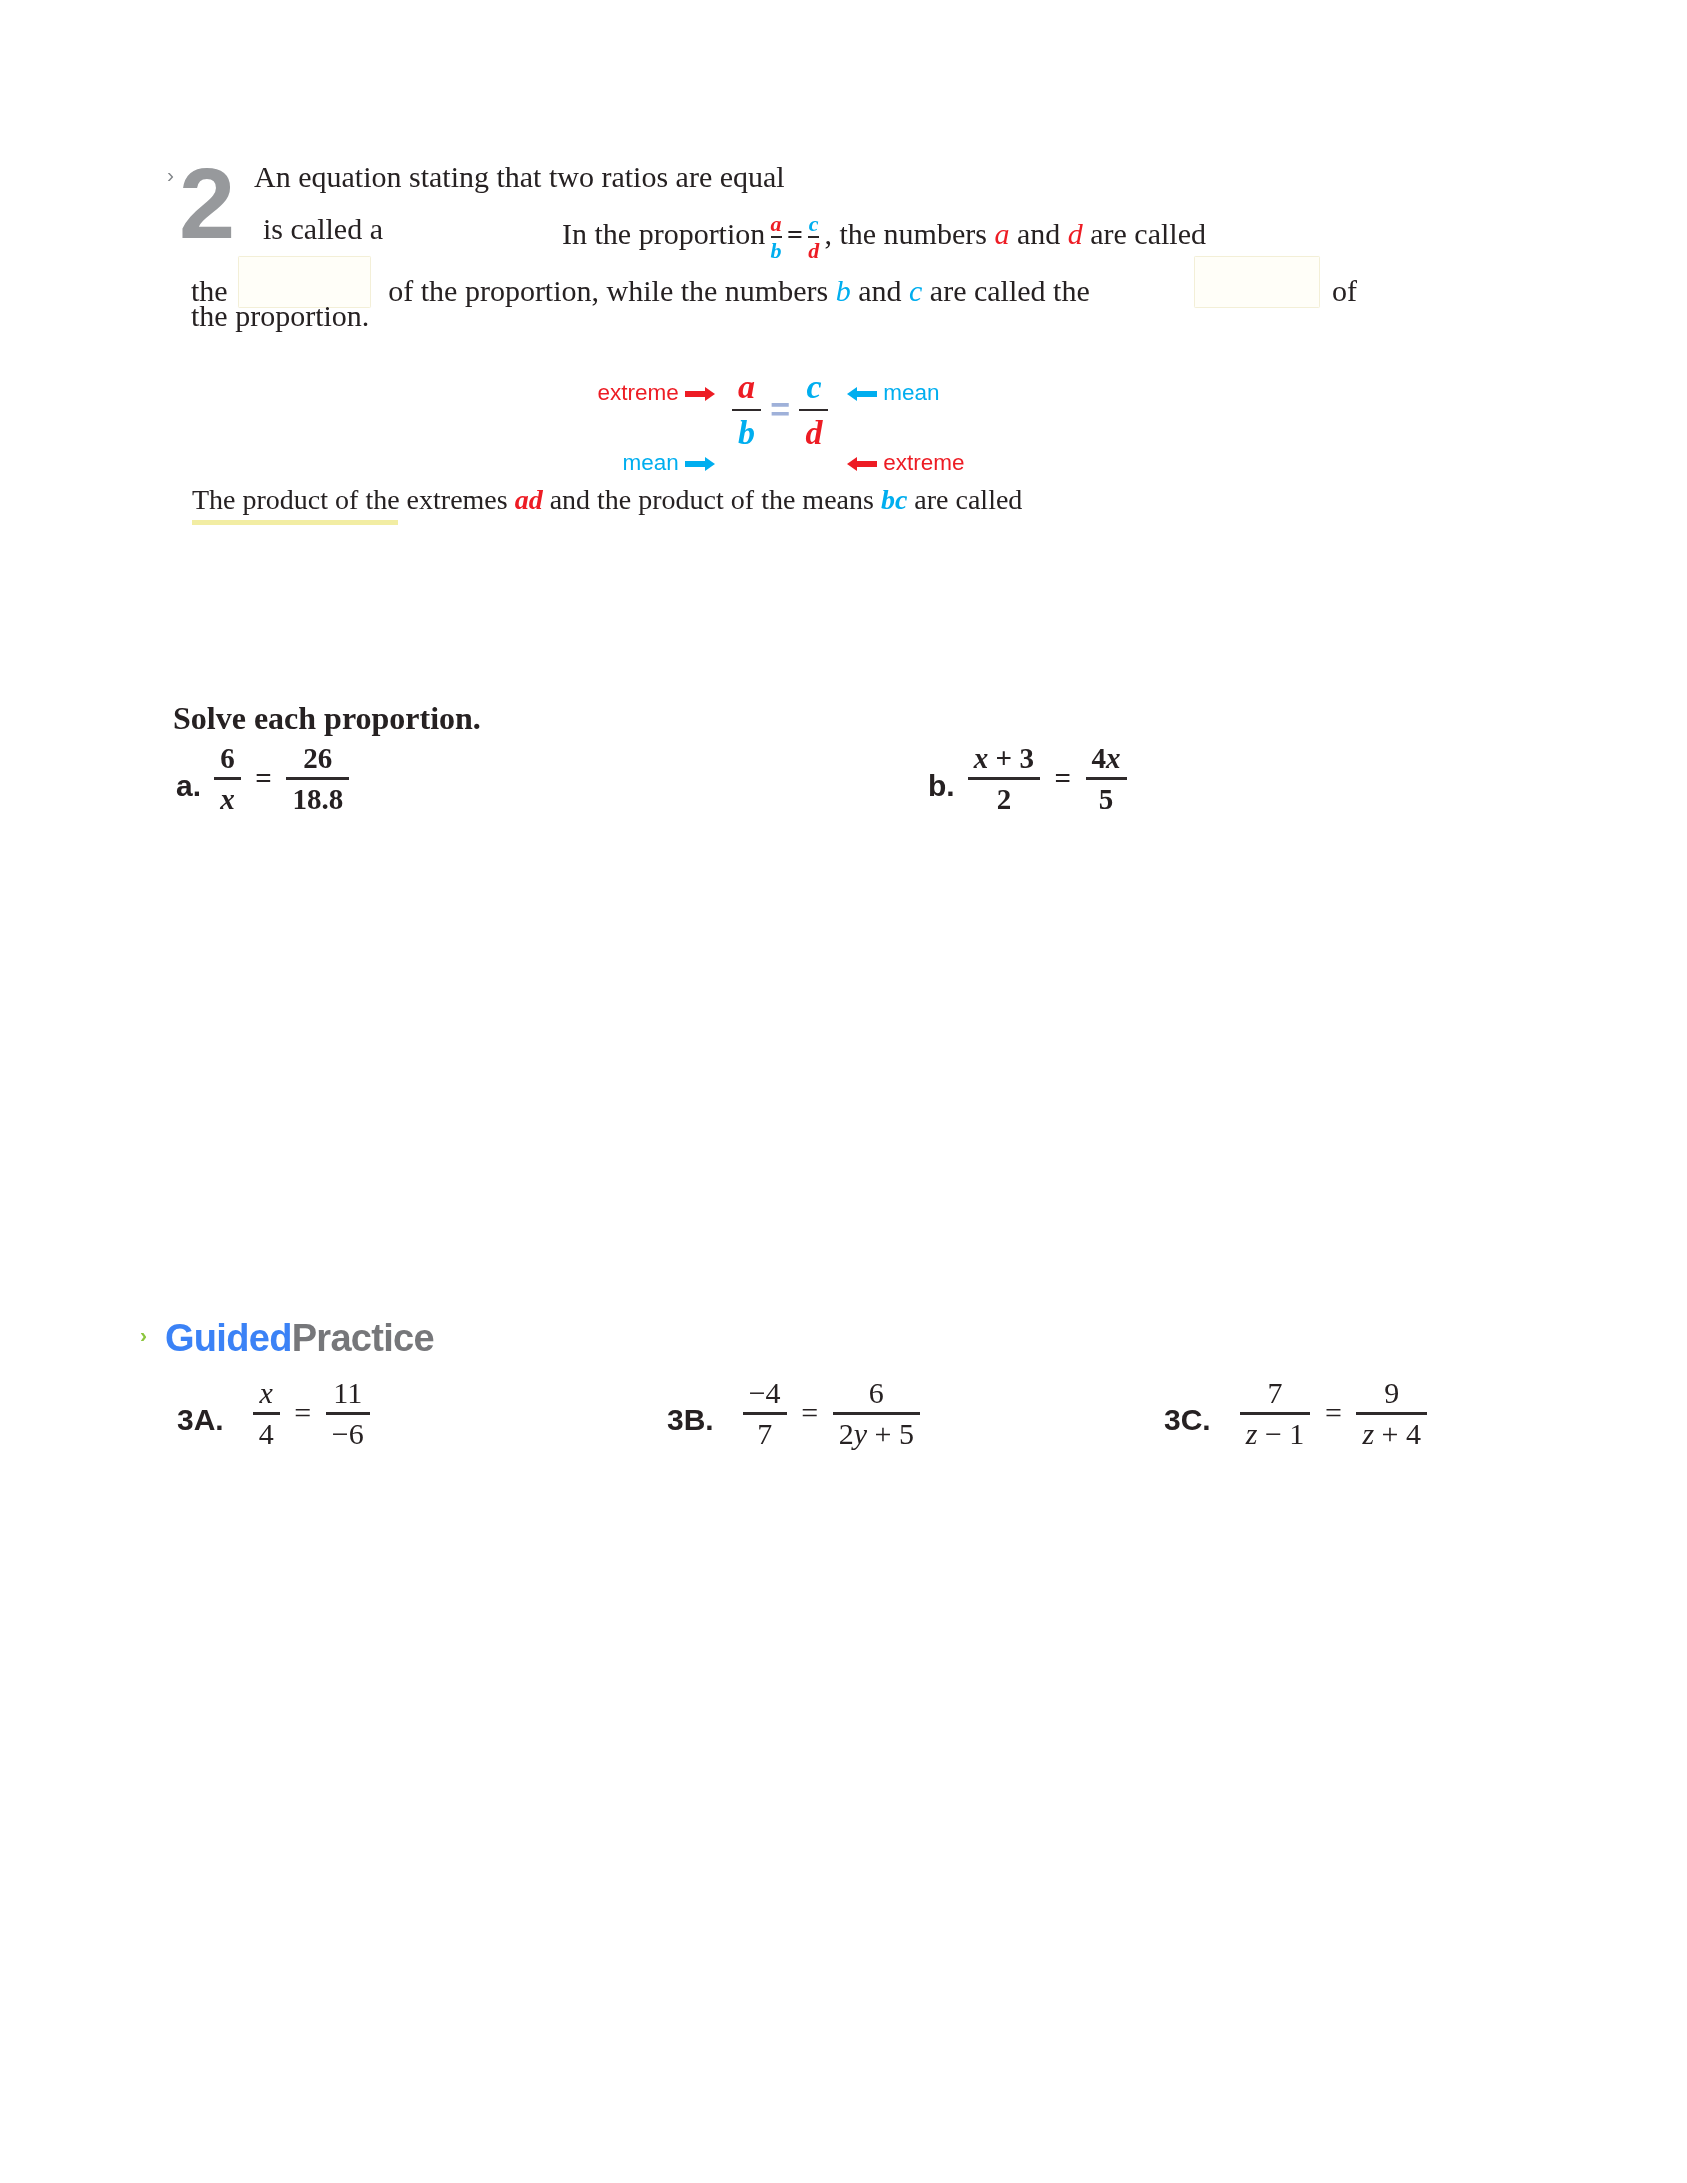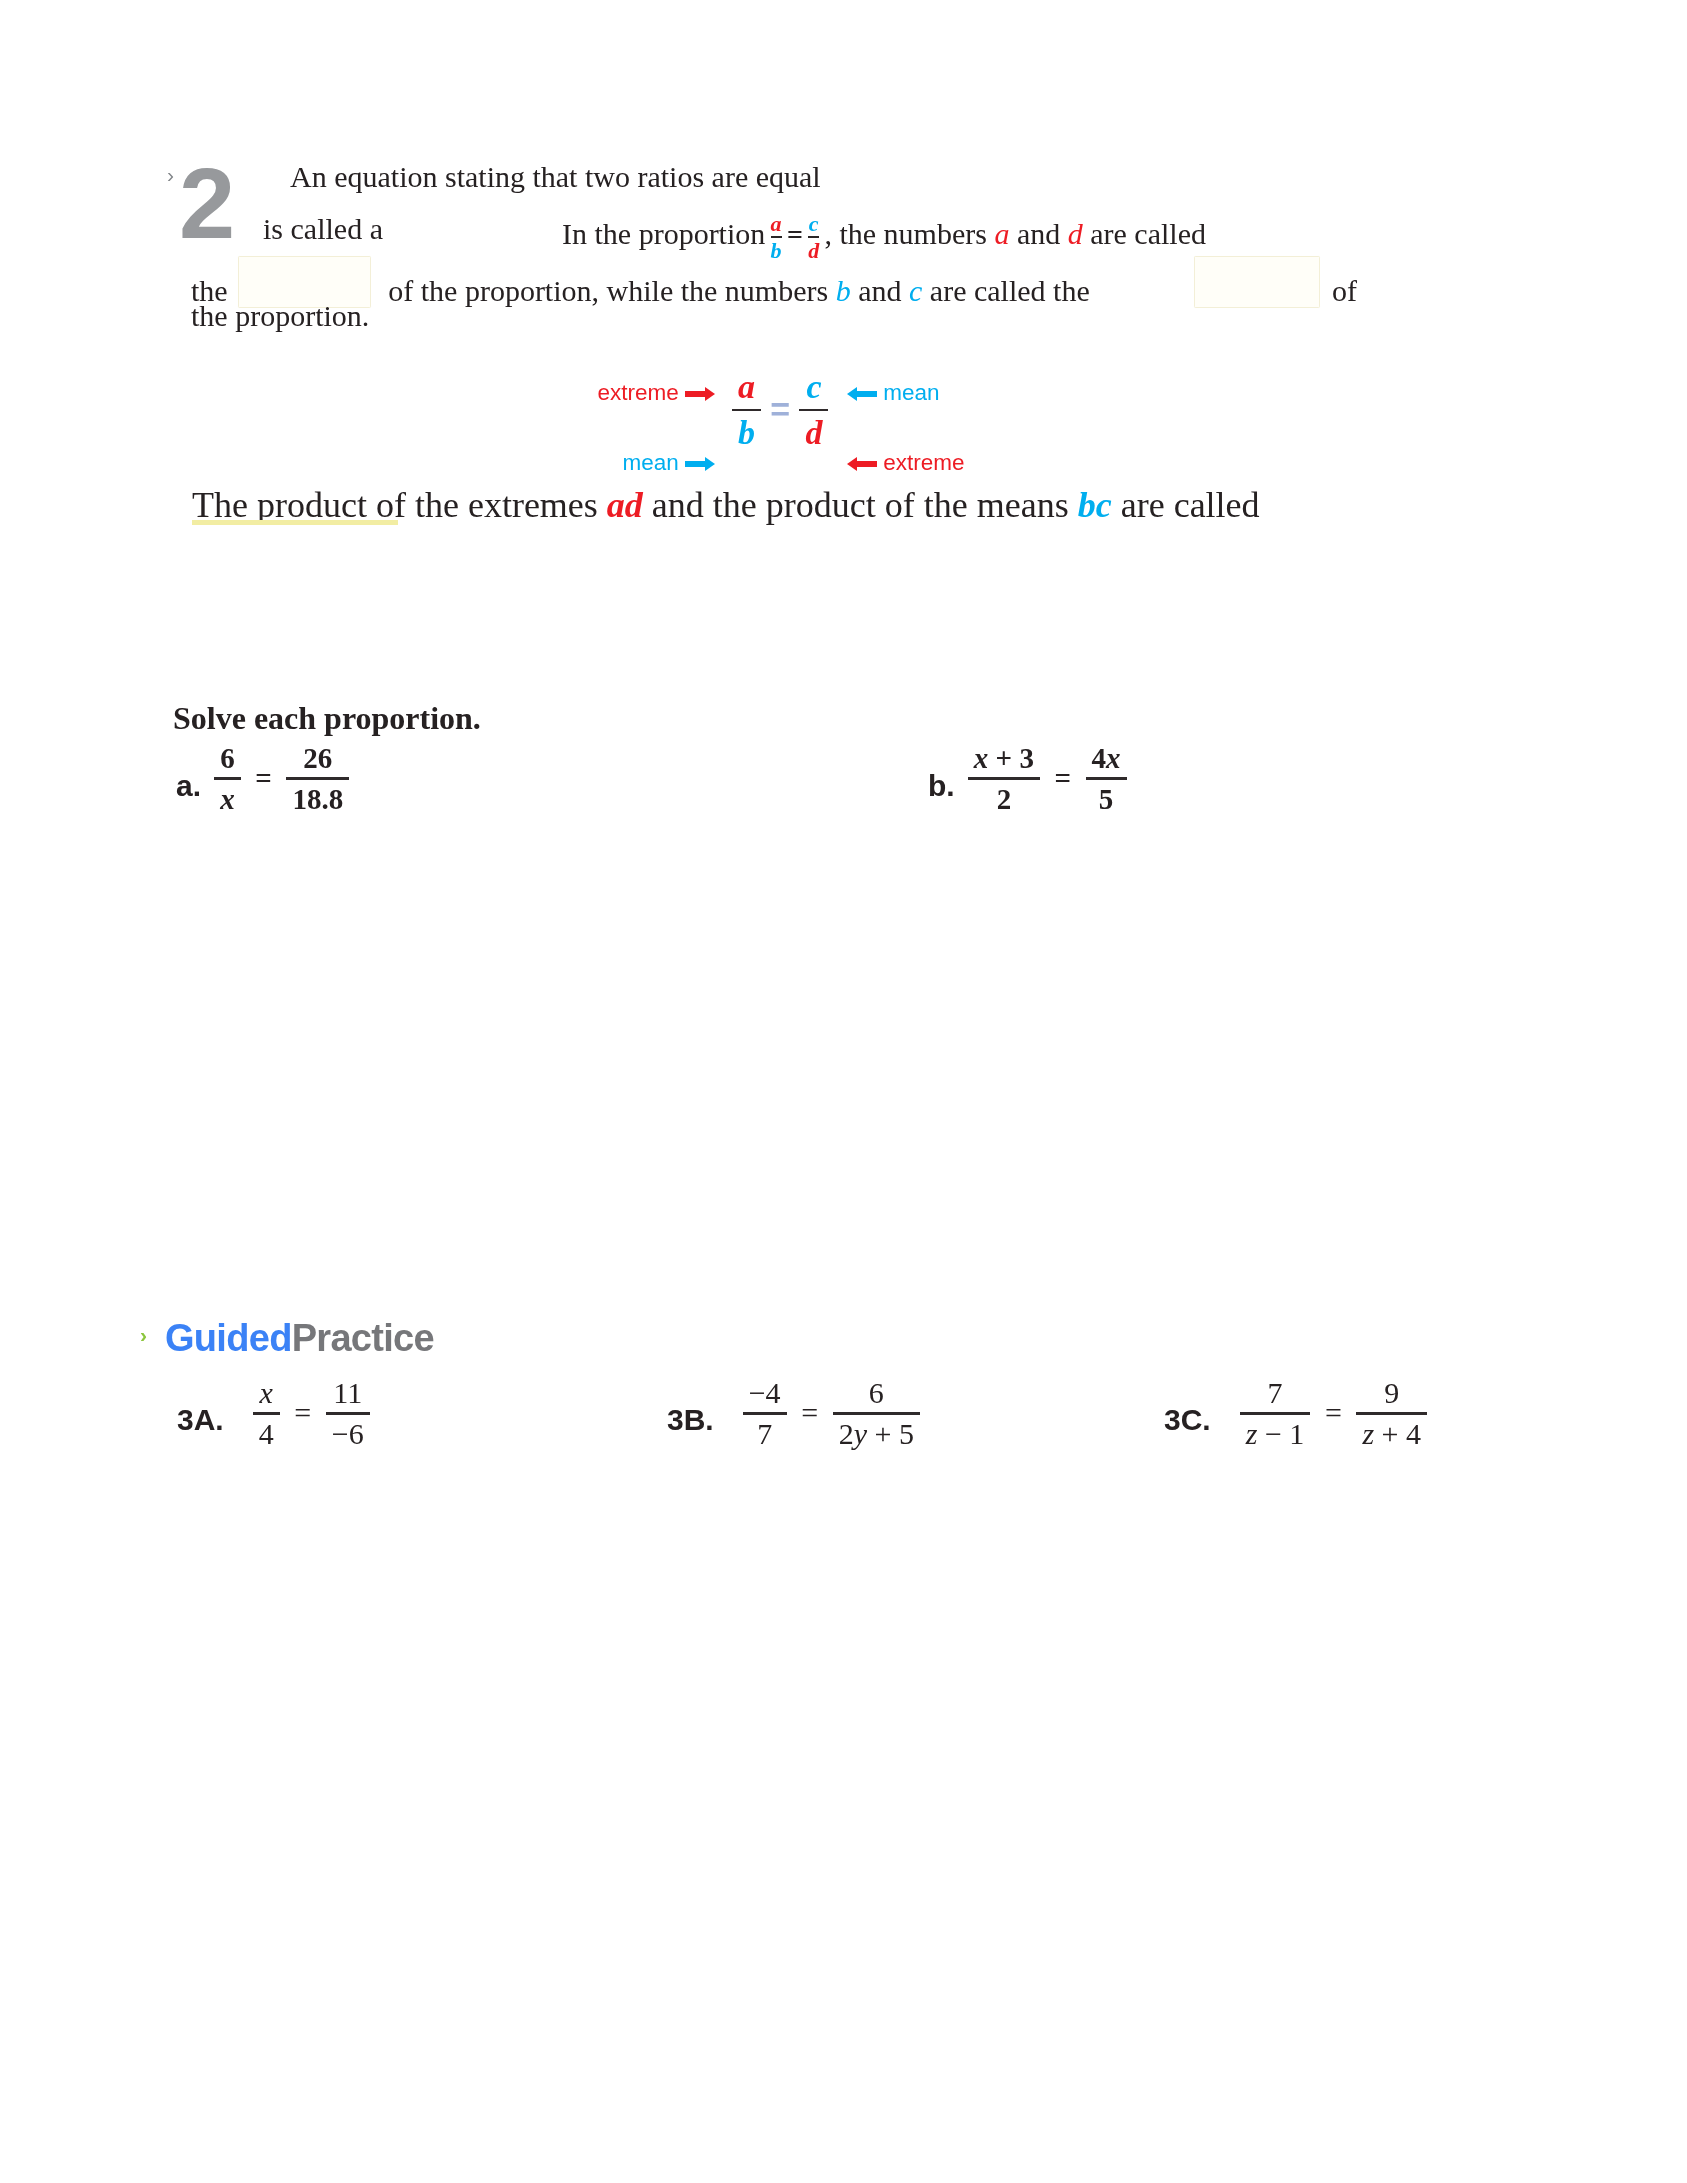--- a/index.html
+++ b/index.html
@@ -10,21 +10,21 @@
   .serif{font-family:"Liberation Serif",serif;}
   .it{font-style:italic;}
   .red{color:#ed1c24;}
   .cyan{color:#00aeef;}
 
   
   #chev2{left:167px;top:163px;font-size:21px;color:#82868a;}
   #big2{left:179px;top:153px;font-size:101px;line-height:1;font-weight:700;color:#97999c;letter-spacing:-2.6px;}
   #line1{left:254px;top:160px;display:flex;align-items:baseline;gap:17px;white-space:nowrap;}
   #line1 .title{font-size:34px;font-weight:700;color:#1695d2;letter-spacing:-1px;}
-  #line1 .intro{font-size:30px;margin-left:36px;}
+  #line1 .intro{font-size:30px;}
   #line2a{left:263px;top:212px;font-size:30px;}
   #line2b{left:562px;top:193px;height:82px;line-height:82px;font-size:30px;white-space:nowrap;}
   #line3{left:191px;top:251px;width:1166px;height:57px;display:flex;align-items:flex-end;font-size:30px;}
   #line4{left:191px;top:299px;font-size:30px;}
 
   .blankbox{background:#fffef8;border:1.3px solid #f3efd7;border-radius:1.3px;height:50px;}
   #box1{width:131px;margin-left:10.6px;}
   #box2{width:124px;margin-left:auto;}
   #line3 .mid{margin-left:17px;white-space:nowrap;}
   #line3 .of{margin-left:12px;}
@@ -51,21 +51,21 @@
   #d-eq{left:732px;top:368px;display:flex;align-items:center;}
   #d-eq .frac{font-size:34px;font-weight:700;font-style:italic;}
   #d-eq .deq{color:#9fb1d9;font-size:34px;font-weight:700;margin:0 9.3px;font-style:normal;}
 
   
   .frac{display:inline-flex;flex-direction:column;align-items:center;line-height:1.12;}
   .frac .bar{align-self:stretch;height:2.6px;background:#2f2a2b;margin:2.6px 0;}
   .frac .num,.frac .den{padding:0 6px;white-space:nowrap;}
 
   
-  #productline{left:192px;top:484px;font-size:36px;white-space:nowrap;font-family:Liberation Serif, serif;}
+  #productline{left:192px;top:484px;font-size:28px;white-space:nowrap;font-family:Liberation Serif, serif;}
   #productline .lv{font-weight:700;}
   #underline{left:192px;top:520px;width:206px;height:4.6px;background:#f2eda3;}
 
   
   #solveh{left:173px;top:700px;font-size:32px;font-weight:700;}
   .prow{display:flex;align-items:center;white-space:nowrap;}
   .plabel{font-family:"Liberation Sans",sans-serif;font-weight:700;font-size:30px;transform:translateY(6.6px);}
   .math-b{font-size:29px;font-weight:700;}
   .math-r{font-size:30px;font-weight:400;}
   .peq{margin:0 14.6px;}

